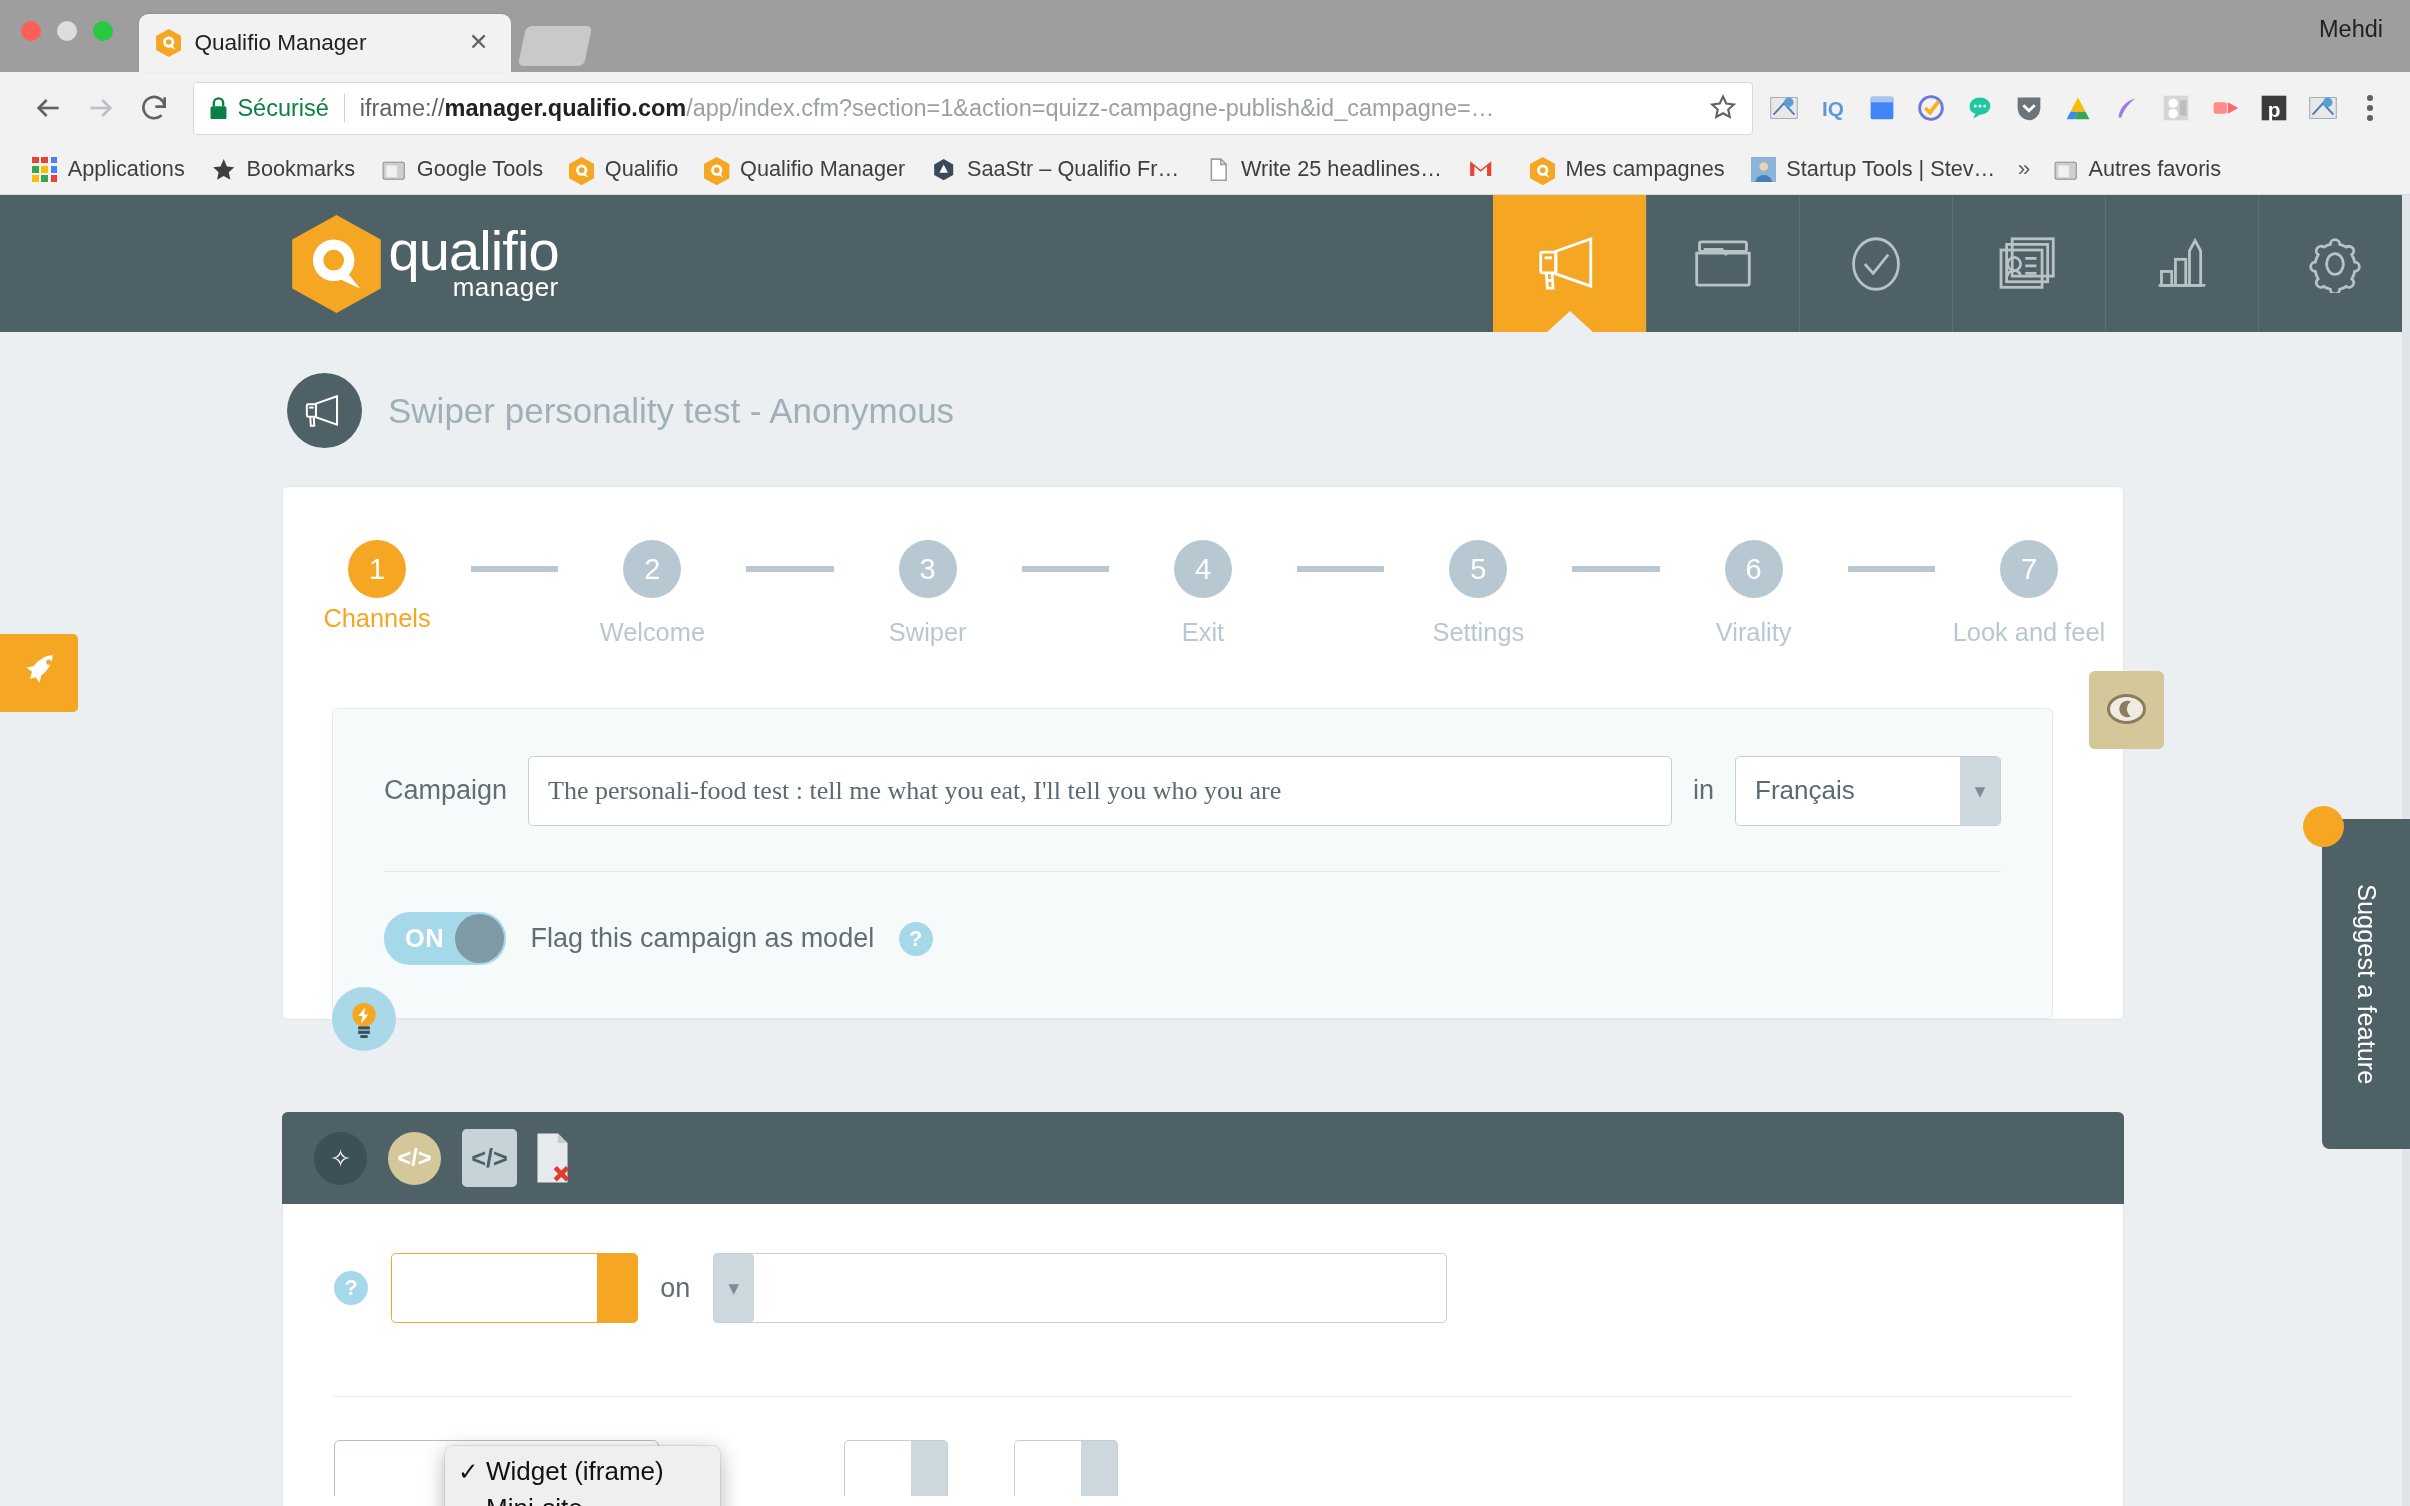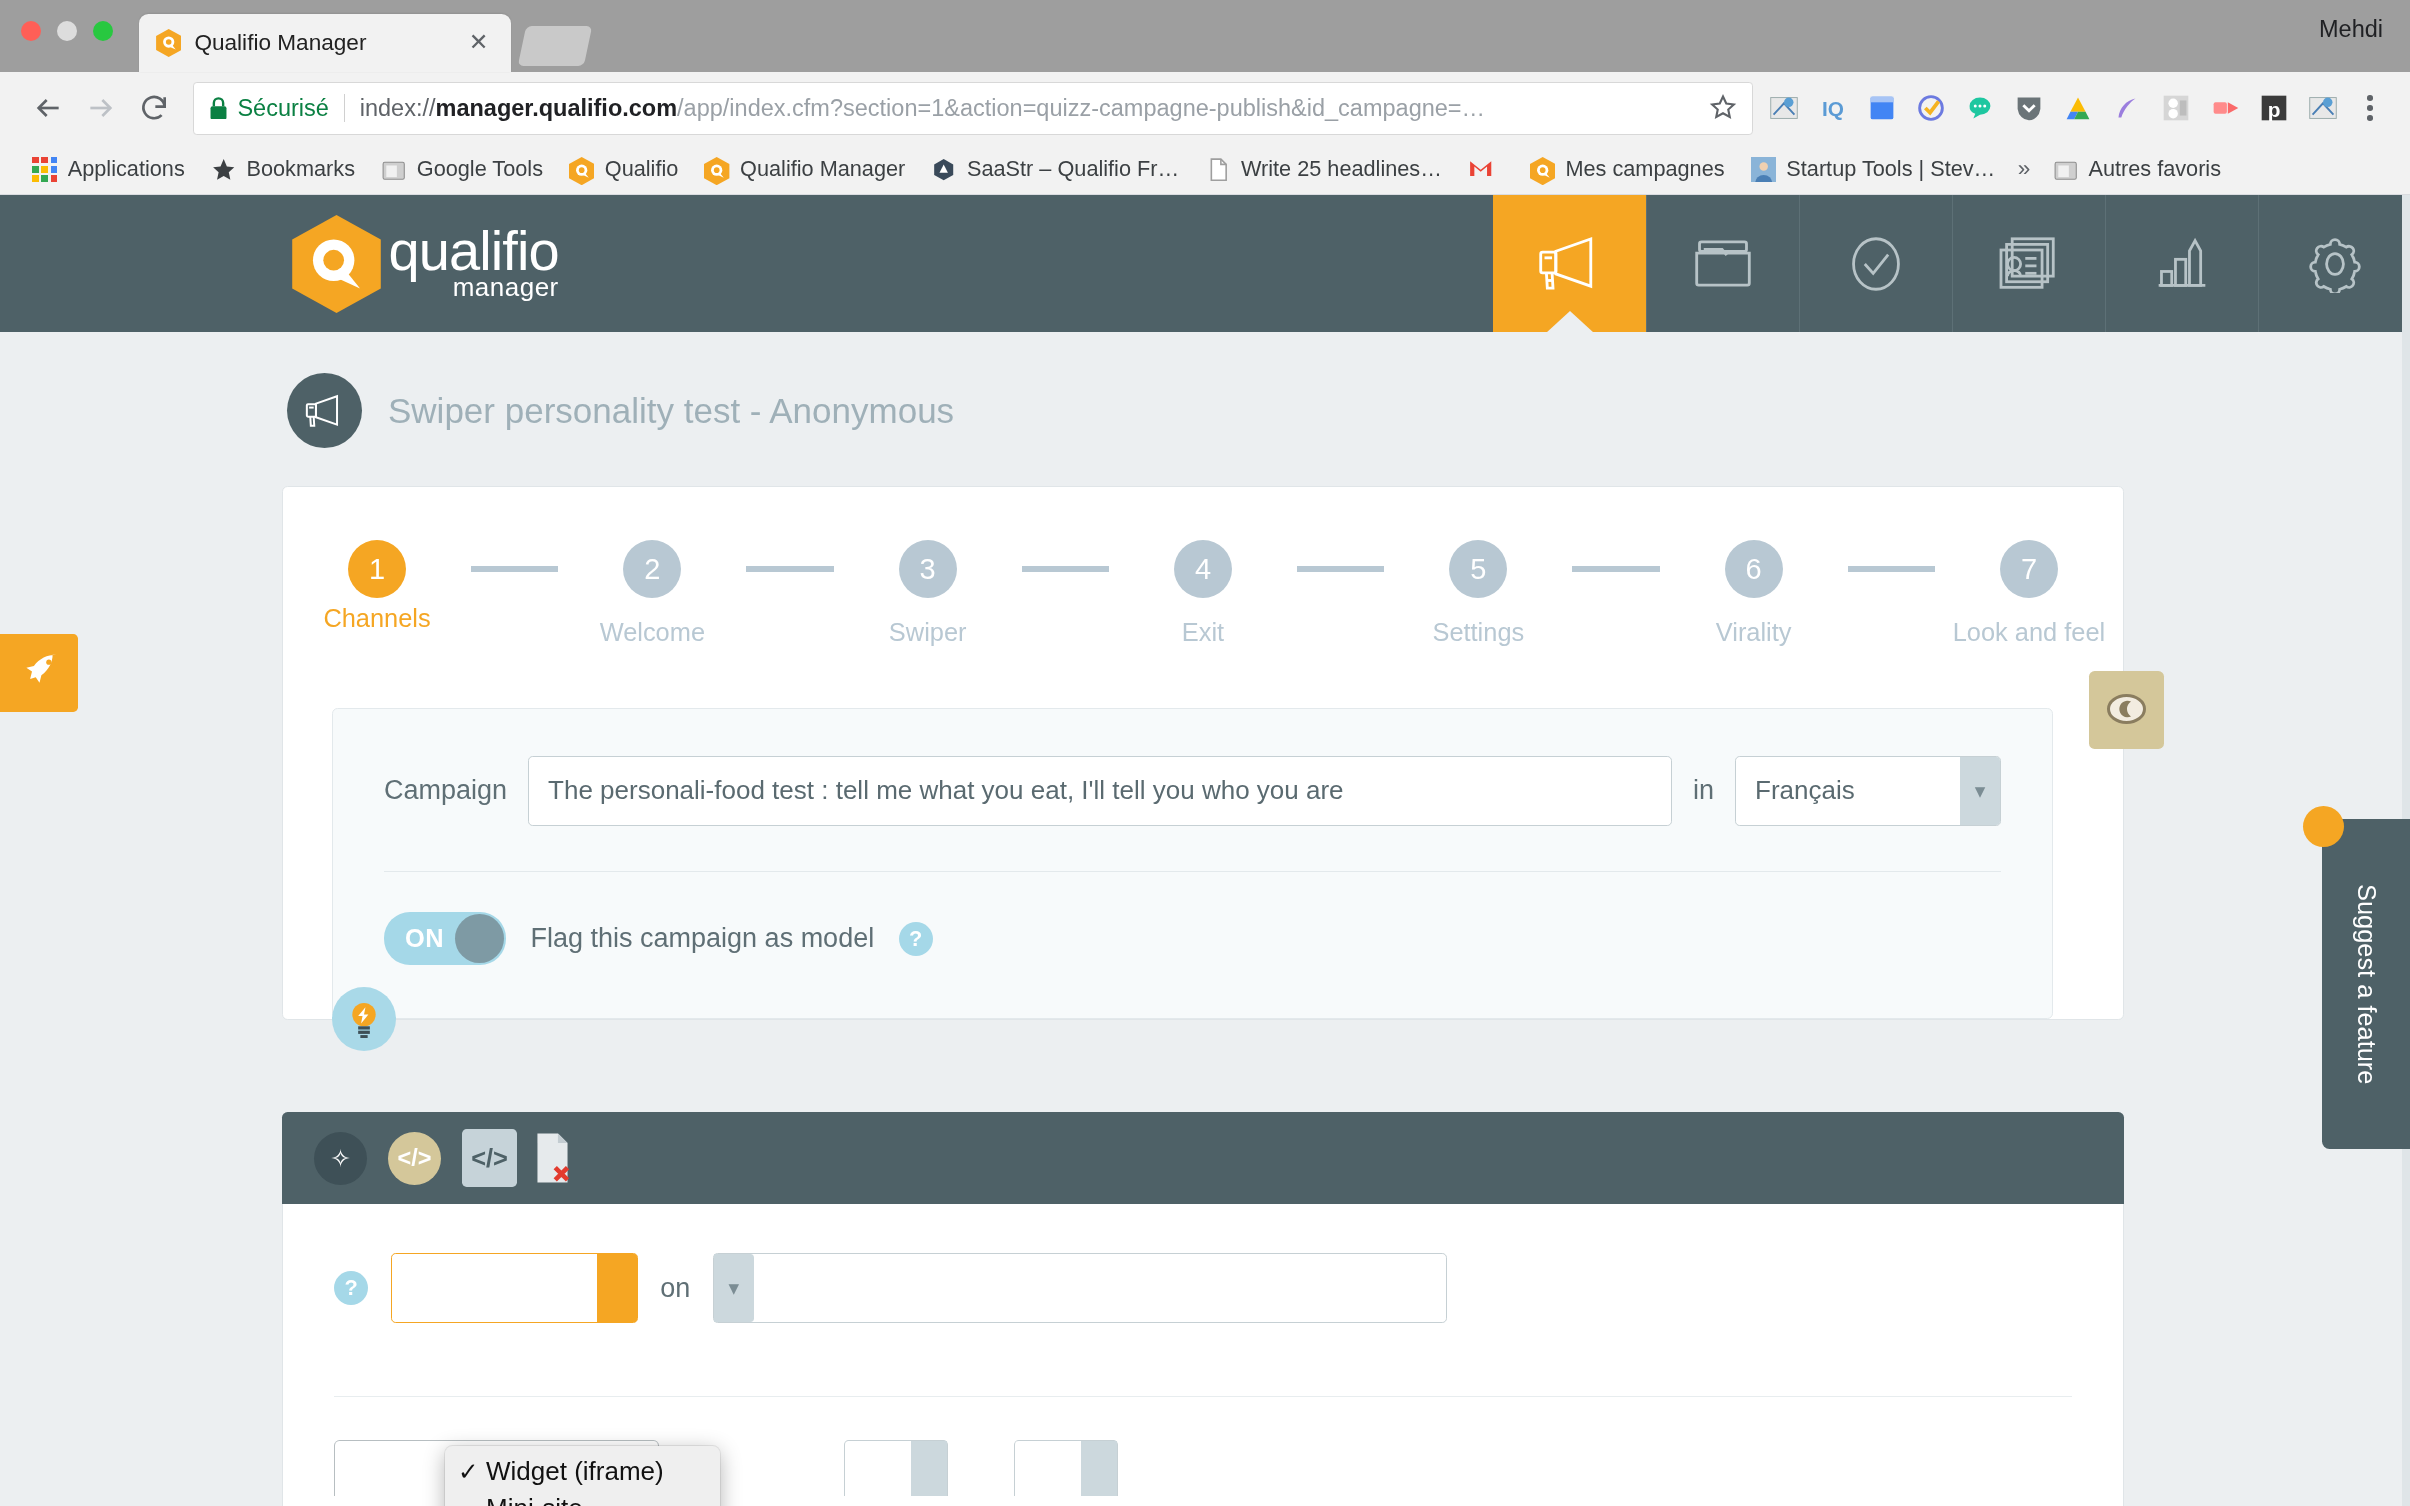--- a/index.html
+++ b/index.html
@@ -144,21 +144,21 @@
 
   
   .inner-panel {
     margin: 53px 70px 0 49px; background: #f7fafb; border: 0.9px solid #e3e9ec;
     border-radius: 5.6px; padding: 47px 0 53px 0;
   }
   .field-row { display: flex; align-items: center; padding: 0 51px; gap: 21px; }
   .field-label { font-size: 27px; color: #5f6f75; flex: 0 0 auto; }
   .text-input {
     flex: 1; height: 70px; background: #fff; border: 0.9px solid #c6d0d4; border-radius: 4.7px;
-    font-size: 26px; color: #5a6a70; padding: 0 19px; font-family: Liberation Sans, sans-serif; outline: none;
+    font-size: 26px; color: #5a6a70; padding: 0 19px; font-family: Liberation Serif, serif; outline: none;
   }
   .in-word { font-size: 27px; color: #5f6f75; flex: 0 0 auto; }
   .sel {
     width: 266px; height: 70px; background: #fff; border: 0.9px solid #c6d0d4; border-radius: 4.7px;
     display: flex; align-items: center; position: relative; flex: 0 0 auto;
   }
   .sel-val { font-size: 26px; color: #5a6a70; padding-left: 19px; flex: 1; white-space: nowrap; overflow: hidden; }
   .sel-arrow {
     width: 40px; height: 100%; background: #ccd8dd; border-radius: 0 3.8px 3.8px 0;
     display: flex; align-items: center; justify-content: center; flex: 0 0 auto;
@@ -339,21 +339,21 @@
 
     <div class="omnibox">
       <span class="lock">
         <svg width="19" height="22.6" viewBox="0 0 14 17" fill="#0b8043">
           <rect x="1" y="7" width="12" height="10" rx="1.5"></rect>
           <path d="M3.5 7V4.5a3.5 3.5 0 0 1 7 0V7" fill="none" stroke="#0b8043" stroke-width="1.8"></path>
         </svg>
       </span>
       <span class="secure-text">Sécurisé</span>
       <span class="url-sep"></span>
-      <span class="url"><span class="scheme">index://</span><span class="host">manager.qualifio.com</span><span>/app/index.cfm?section=1&amp;action=quizz-campagne-publish&amp;id_campagne=…</span></span>
+      <span class="url"><span class="scheme">iframe://</span><span class="host">manager.qualifio.com</span><span>/app/index.cfm?section=1&amp;action=quizz-campagne-publish&amp;id_campagne=…</span></span>
       <span class="star">
         <svg width="28" height="28" viewBox="0 0 24 24" fill="none" stroke="currentColor" stroke-width="1.8">
           <polygon points="12,3 14.8,9 21.3,9.8 16.5,14.2 17.8,20.6 12,17.4 6.2,20.6 7.5,14.2 2.7,9.8 9.2,9"></polygon>
         </svg>
       </span>
     </div>
 
     <div class="ext-row">
       <span class="ext">
         <svg viewBox="0 0 38 38">

